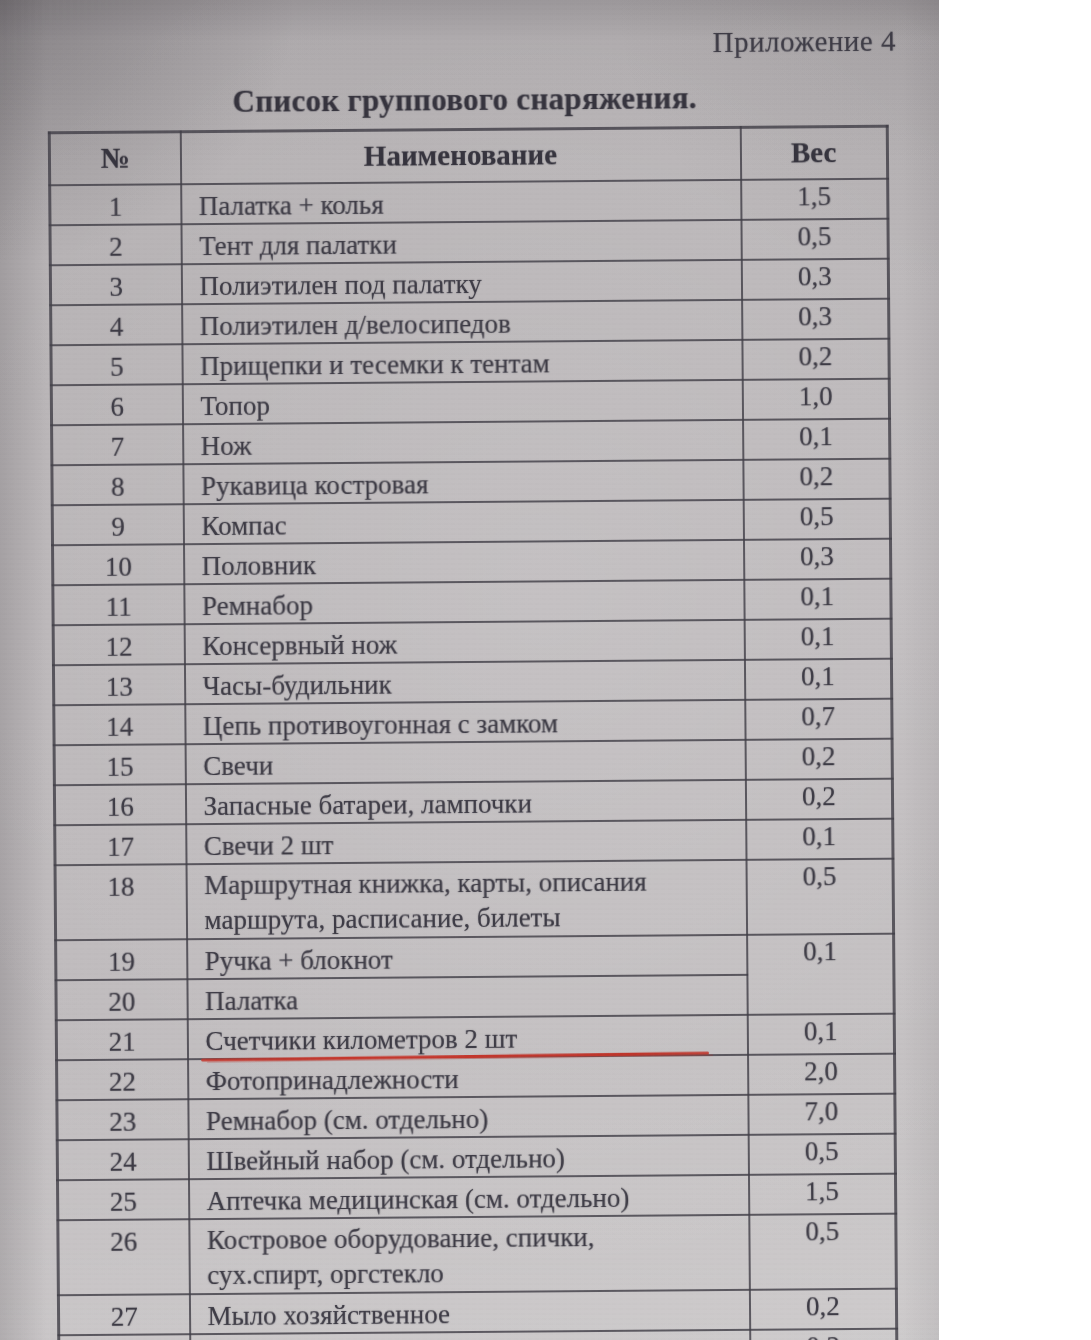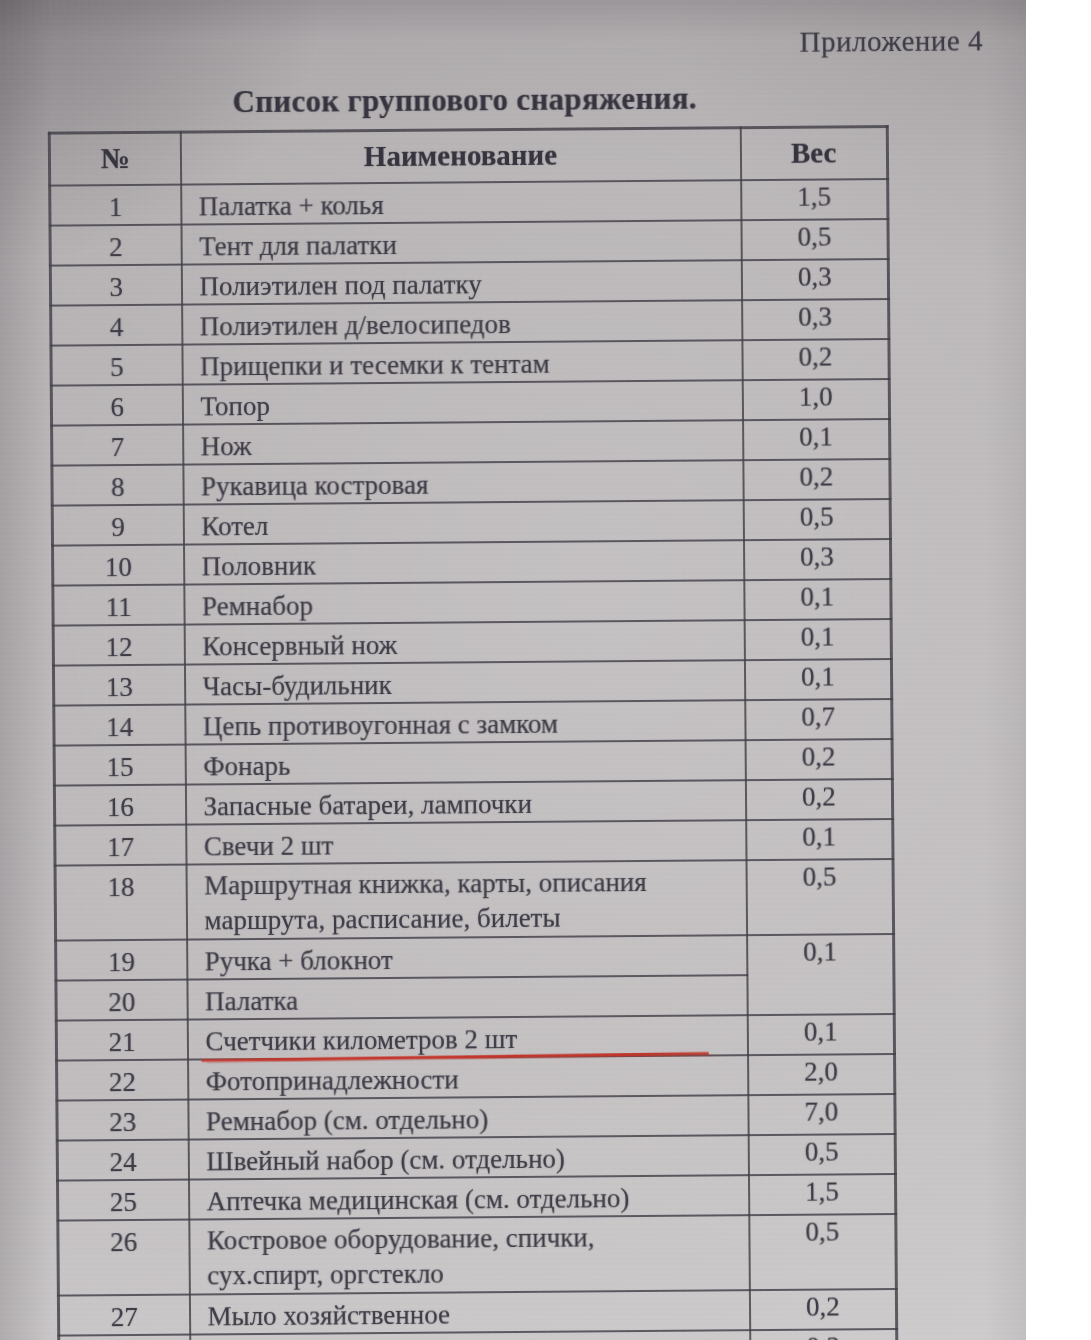--- a/index.html
+++ b/index.html
@@ -2,21 +2,21 @@
 <html><head>
 <meta charset="utf-8">
 <style>
   html,body{margin:0;padding:0;}
   body{
     width:1091px;height:1340px;
     font-family:"Liberation Serif","DejaVu Serif",serif;
     overflow:hidden;
   }
   .page{
-    position:relative;width:1026px;height:1340px;overflow:hidden;
+    position:relative;width:939px;height:1340px;overflow:hidden;
     background:
       radial-gradient(45% 28% at 0% 0%, rgba(40,36,42,0.28), rgba(40,36,42,0) 70%),
       radial-gradient(50% 30% at 100% 0%, rgba(60,56,60,0.10), rgba(60,56,60,0) 70%),
       radial-gradient(120% 90% at 58% 44%, rgba(255,255,255,0.12), rgba(255,255,255,0) 60%),
       linear-gradient(90deg, rgba(60,55,60,0.18) 0%, rgba(60,55,60,0) 5%, rgba(60,55,60,0) 96%, rgba(60,55,60,0.08) 100%),
       linear-gradient(180deg, rgba(55,50,56,0.22) 0%, rgba(55,50,56,0.06) 3%, rgba(0,0,0,0) 12%, rgba(0,0,0,0) 78%, rgba(255,255,255,0.10) 100%),
       linear-gradient(160deg, #b2aeb0 0%, #b9b5b7 28%, #bfbbbd 58%, #c9c6c7 100%);
   }
   
   .grain{
@@ -144,21 +144,21 @@
             <td class="td-name soft"><span>Нож</span></td>
             <td class="td-weight soft">0,1</td>
           </tr>
           <tr class="body-row">
             <td class="td-num soft">8</td>
             <td class="td-name soft"><span>Рукавица костровая</span></td>
             <td class="td-weight soft">0,2</td>
           </tr>
           <tr class="body-row">
             <td class="td-num soft">9</td>
-            <td class="td-name soft"><span>Котел</span></td>
+            <td class="td-name soft"><span>Компас</span></td>
             <td class="td-weight soft">0,5</td>
           </tr>
           <tr class="body-row">
             <td class="td-num soft">10</td>
             <td class="td-name soft"><span>Половник</span></td>
             <td class="td-weight soft">0,3</td>
           </tr>
           <tr class="body-row">
             <td class="td-num soft">11</td>
             <td class="td-name soft"><span>Ремнабор</span></td>
@@ -174,21 +174,21 @@
             <td class="td-name soft"><span>Часы-будильник</span></td>
             <td class="td-weight soft">0,1</td>
           </tr>
           <tr class="body-row">
             <td class="td-num soft">14</td>
             <td class="td-name soft"><span>Цепь противоугонная с замком</span></td>
             <td class="td-weight soft">0,7</td>
           </tr>
           <tr class="body-row">
             <td class="td-num soft">15</td>
-            <td class="td-name soft"><span>Фонарь</span></td>
+            <td class="td-name soft"><span>Свечи</span></td>
             <td class="td-weight soft">0,2</td>
           </tr>
           <tr class="body-row">
             <td class="td-num soft">16</td>
             <td class="td-name soft"><span>Запасные батареи, лампочки</span></td>
             <td class="td-weight soft">0,2</td>
           </tr>
           <tr class="body-row">
             <td class="td-num soft">17</td>
             <td class="td-name soft"><span>Свечи 2 шт</span></td>

